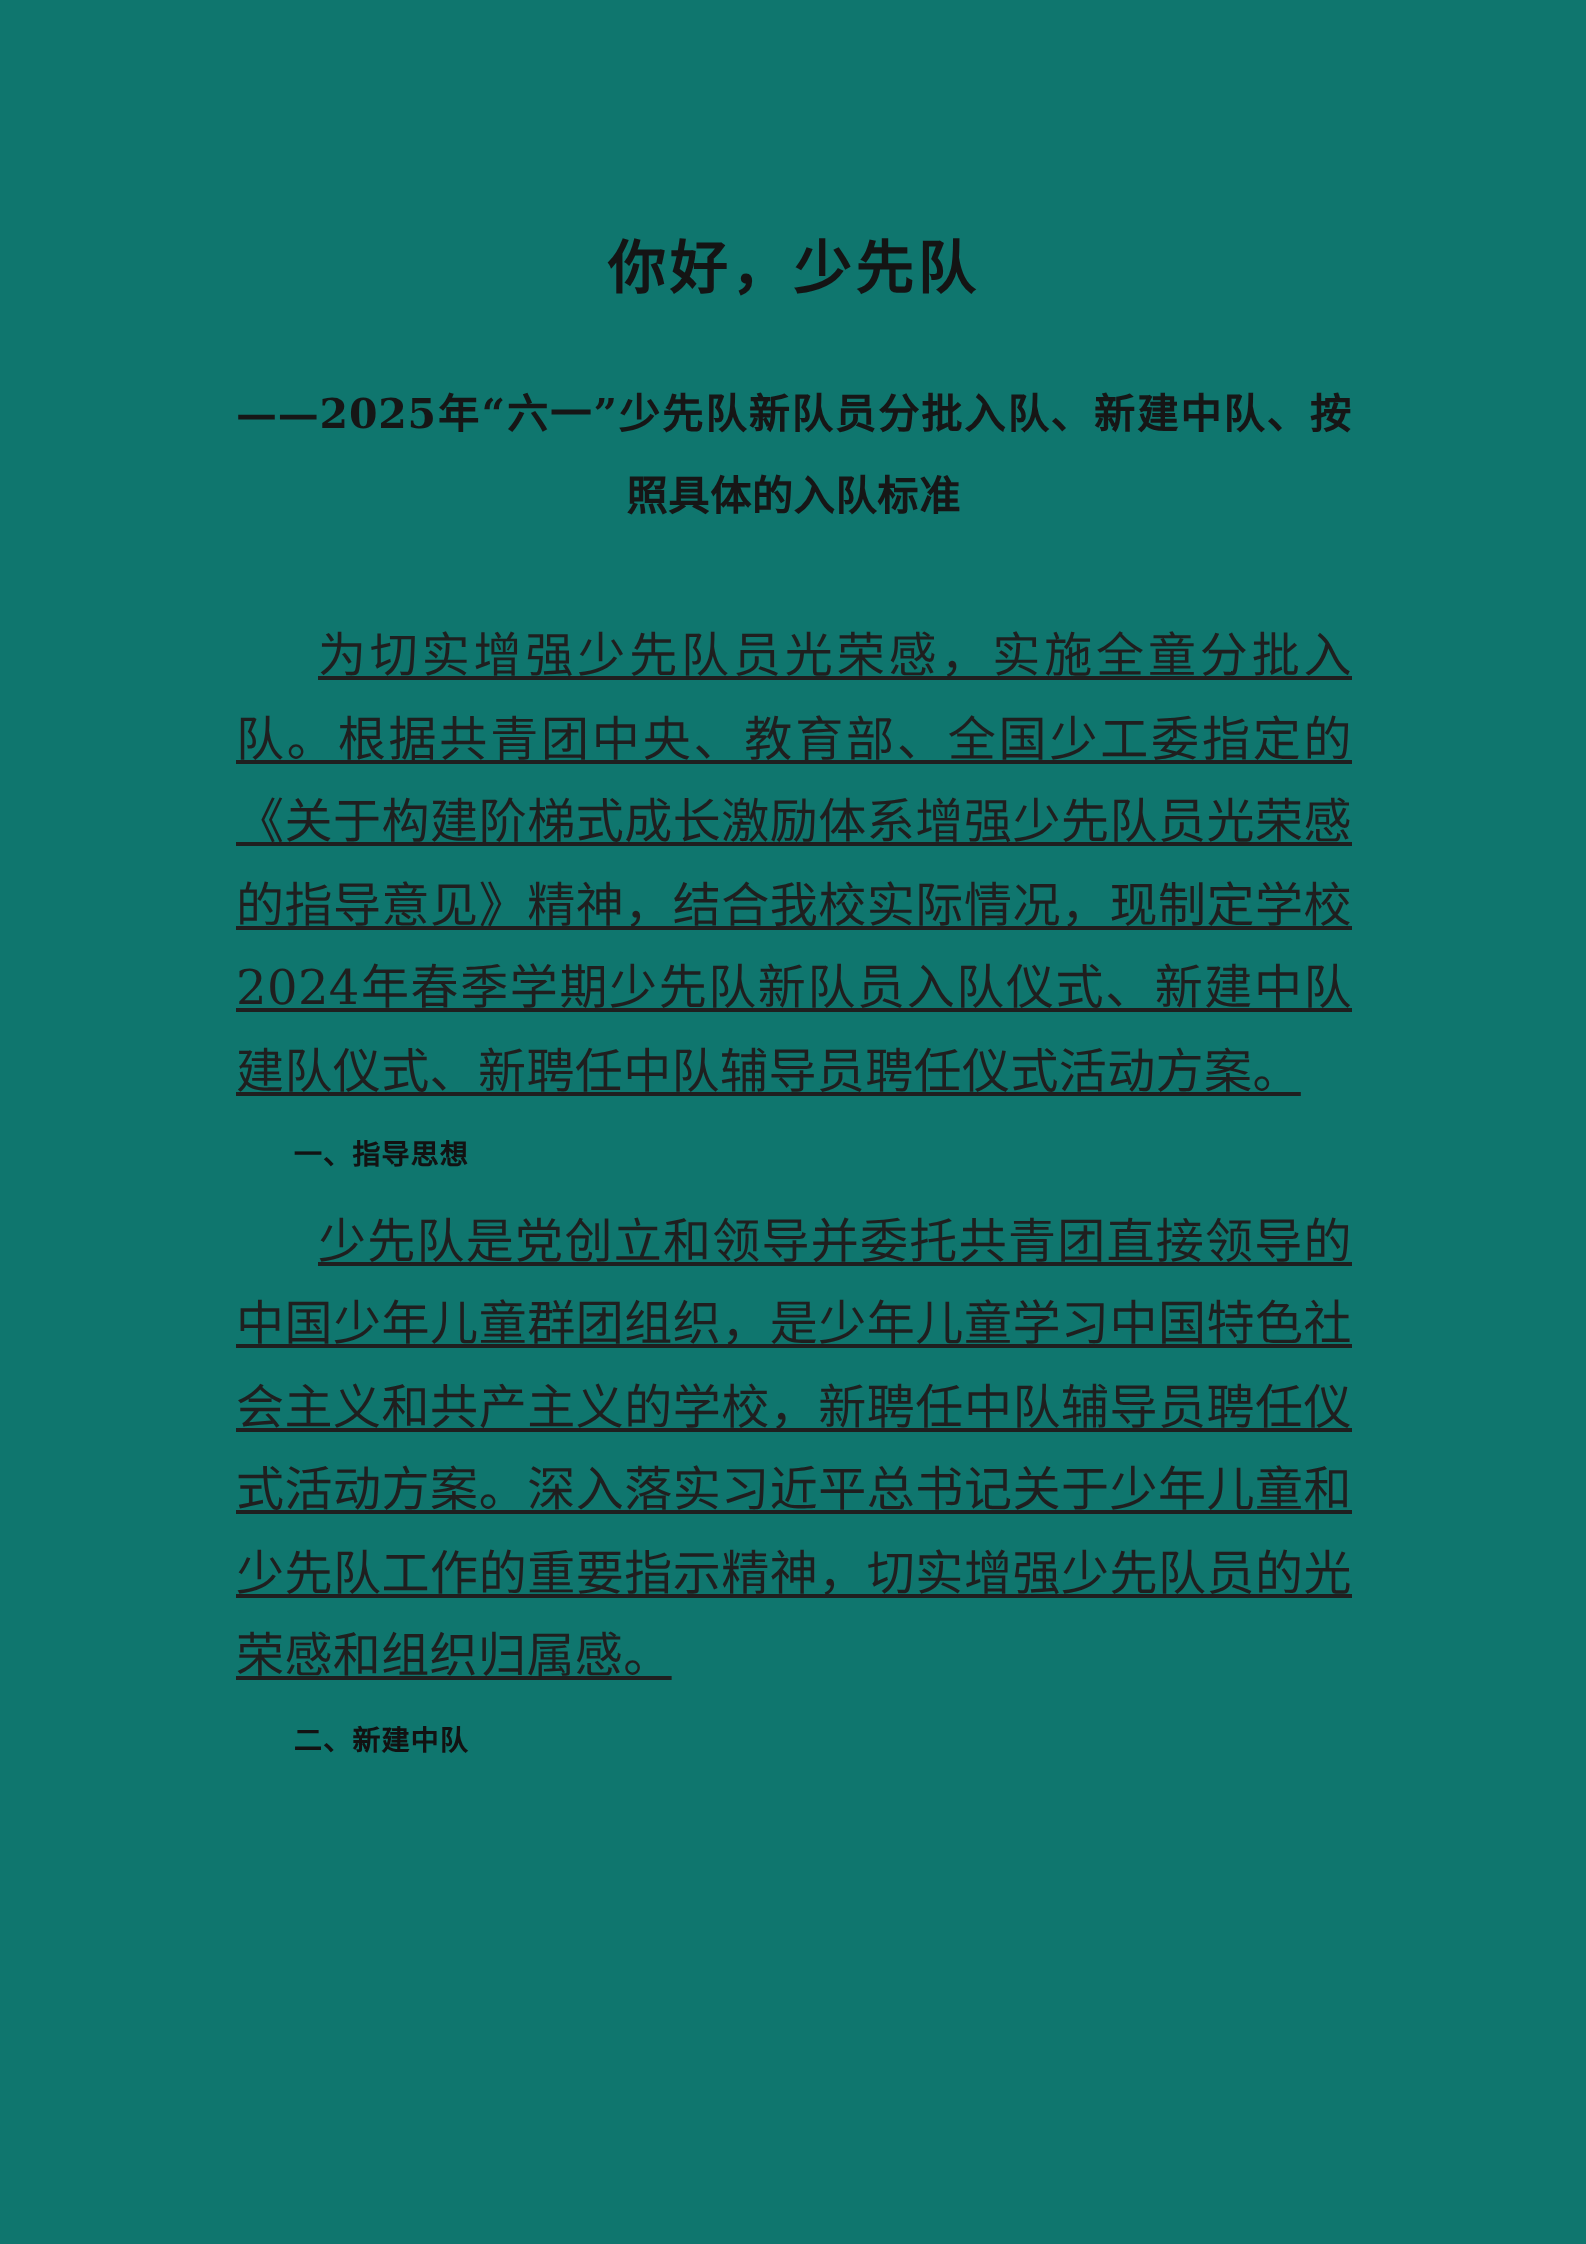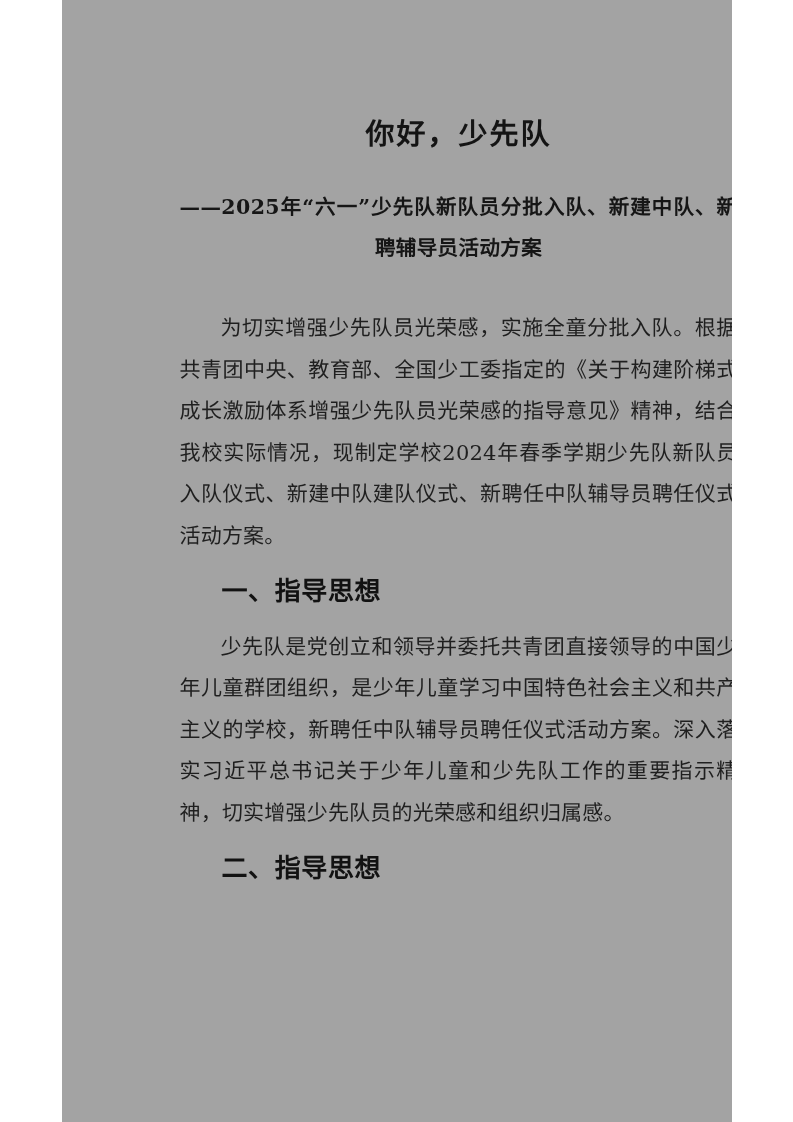--- a/index.html
+++ b/index.html
@@ -4,24 +4,24 @@
 <title>你好，少先队</title>
 <style>
   html, body {
     margin: 0;
     padding: 0;
     background: #ffffff;
   }
 
   .page {
     position: relative;
-    width: 670px;
+    width: 793px;
     height: 1122px;
     margin: 0 auto;
-    background: #a3a3a3;
+    background: #0f766e;
     overflow: hidden;
     box-sizing: border-box;
     font-family: "DejaVu Serif", "Liberation Serif", serif;
     color: #1b1b1b;
     -webkit-font-smoothing: antialiased;
   }
 
   .doc-body {
     position: absolute;
     left: 118px;
@@ -51,63 +51,64 @@
     font-weight: 700;
     letter-spacing: 0.4px;
     color: #161616;
     text-align: justify;
     text-align-last: center;
   }
 
   
   .para {
     margin: 0;
-    font-size: 21px;
+    font-size: 24px;
     line-height: 41.5px;
     text-align: justify;
     text-align-last: left;
     text-indent: 41px;
     letter-spacing: 0.2px;
     color: #1f1f1f;
     word-break: break-all;
+    text-decoration: underline;
   }
 
   .para-lead {
     padding-top: 39px;
   }
 
   
   .section-heading {
-    margin: 14px;
-    font-size: 26px;
+    margin: 1px;
+    font-size: 14px;
     line-height: 41.5px;
     font-weight: 700;
     text-indent: 28px;
     letter-spacing: 0.6px;
     color: #121212;
     text-align: left;
   }
 
   .para-tail {
     text-align-last: left;
   }
 </style>
 </head>
 <body>
 
 <div class="page">
   <div class="doc-body">
 
     <h1 class="doc-title">你好，少先队</h1>
 
-    <p class="doc-subtitle">——2025年“六一”少先队新队员分批入队、新建中队、新聘辅导员活动方案</p>
+    <p class="doc-subtitle">——2025年“六一”少先队新队员分批入队、新建中队、按照具体的入队标准</p>
 
     <p class="para para-lead">为切实增强少先队员光荣感，实施全童分批入队。根据共青团中央、教育部、全国少工委指定的《关于构建阶梯式成长激励体系增强少先队员光荣感的指导意见》精神，结合我校实际情况，现制定学校2024年春季学期少先队新队员入队仪式、新建中队建队仪式、新聘任中队辅导员聘任仪式活动方案。</p>
 
     <h2 class="section-heading">一、指导思想</h2>
 
     <p class="para">少先队是党创立和领导并委托共青团直接领导的中国少年儿童群团组织，是少年儿童学习中国特色社会主义和共产主义的学校，新聘任中队辅导员聘任仪式活动方案。深入落实习近平总书记关于少年儿童和少先队工作的重要指示精神，切实增强少先队员的光荣感和组织归属感。</p>
 
-    <h2 class="section-heading">二、指导思想</h2>
+    <h2 class="section-heading">二、新建中队</h2>
 
 
   </div>
 </div>
 
 </body></html>

